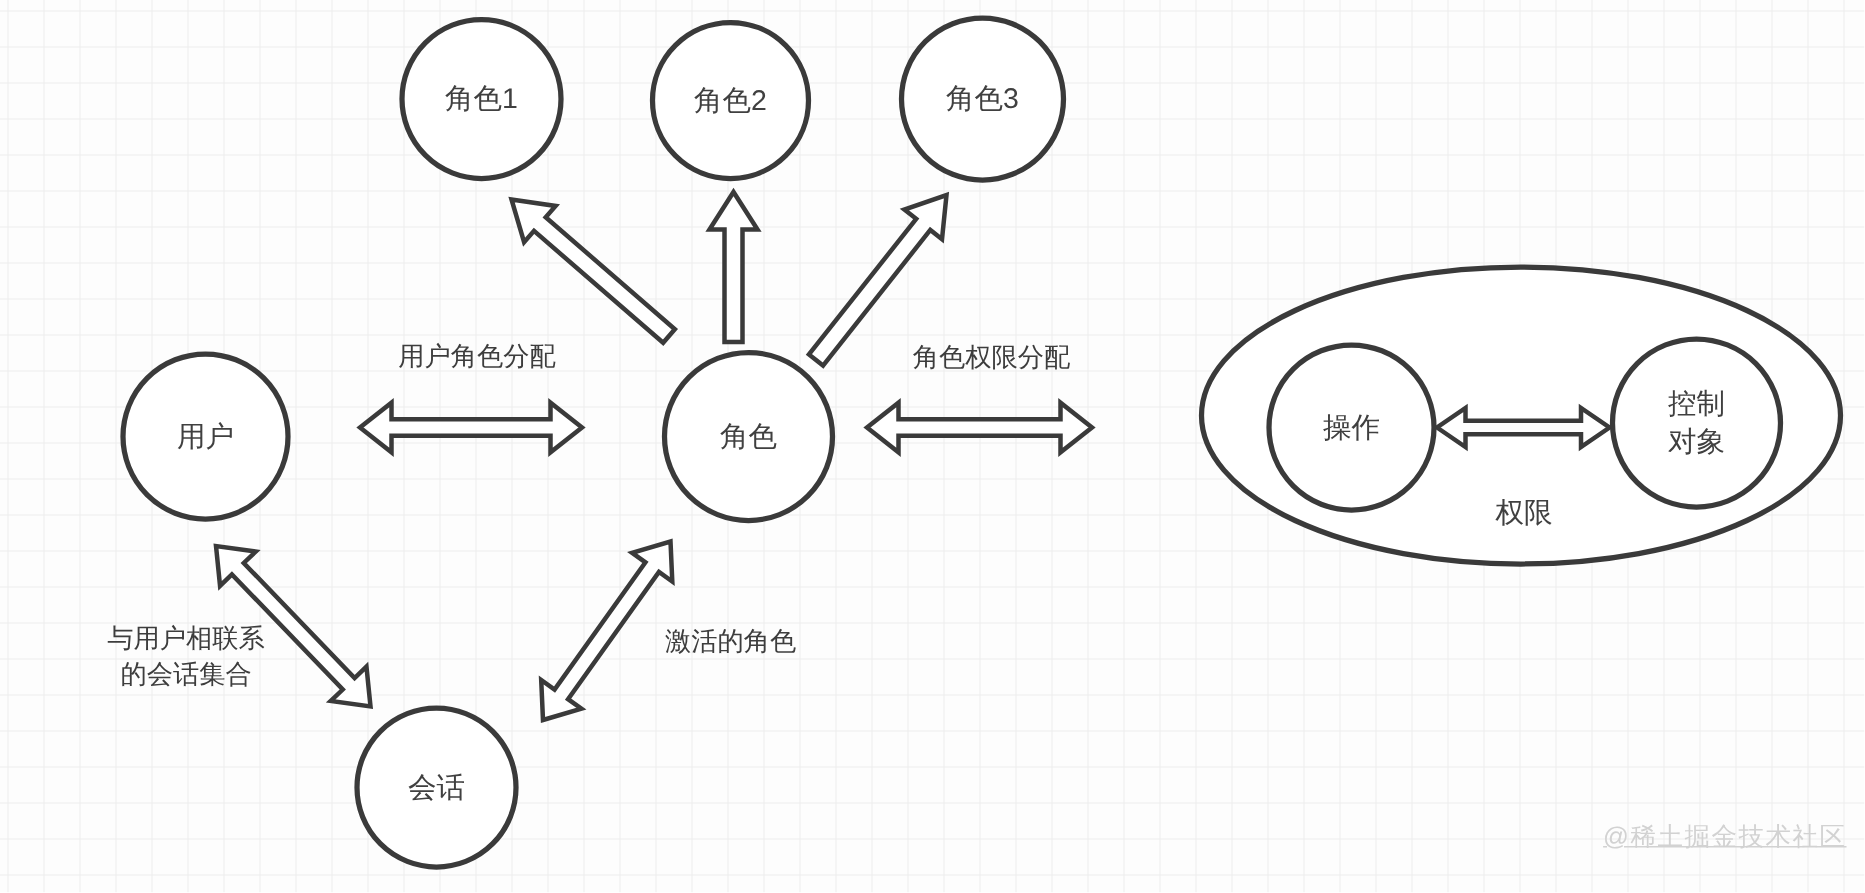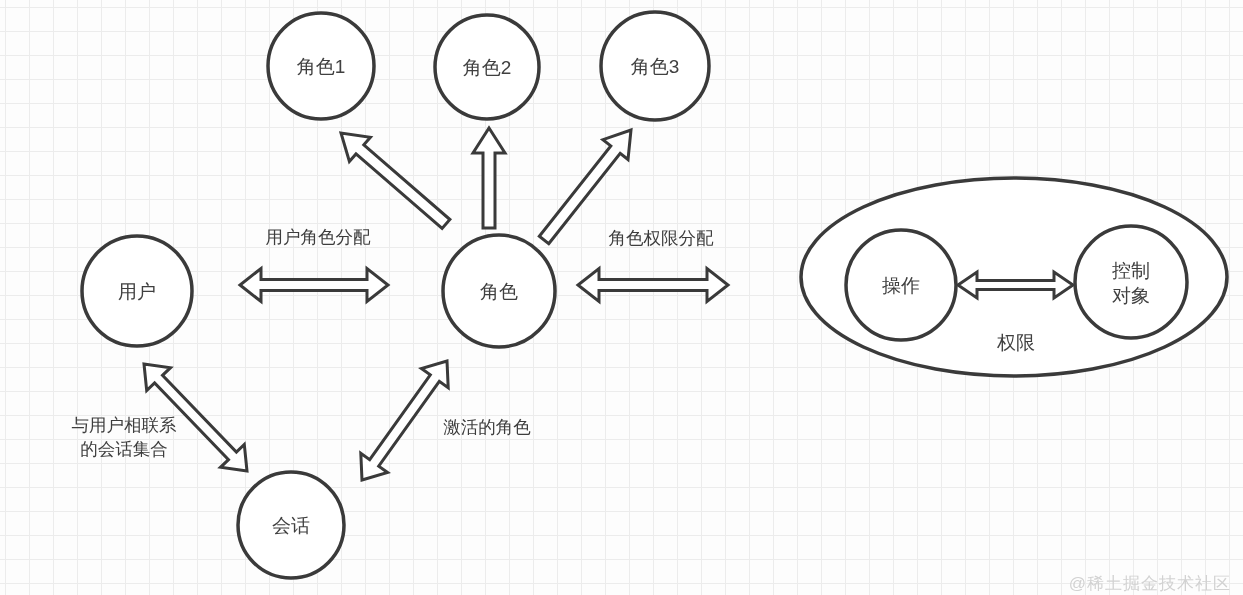--- a/index.html
+++ b/index.html
@@ -52,24 +52,25 @@
     text-anchor: middle;
   }
   .edge-label {
     fill: #3d3d3d;
     font-size: 17.5px;
     text-anchor: middle;
   }
   #watermark {
     position: absolute;
     right: 12px;
-    bottom: 0;
+    bottom: 26px;
     font-size: 17px;
     color: #d2d2d2;
     letter-spacing: 1px;
+    text-decoration: underline;
   }
 </style>
 </head>
 <body>
 
 <div id="page">
   <svg id="diagram-svg" width="1243" height="595" viewBox="0 0 1243 595">
       <g>
         <ellipse cx="1014" cy="277" rx="213" ry="99" class="container-shape"></ellipse>
         <text class="node-label" dominant-baseline="central"><tspan x="1016" y="342">权限</tspan></text>

